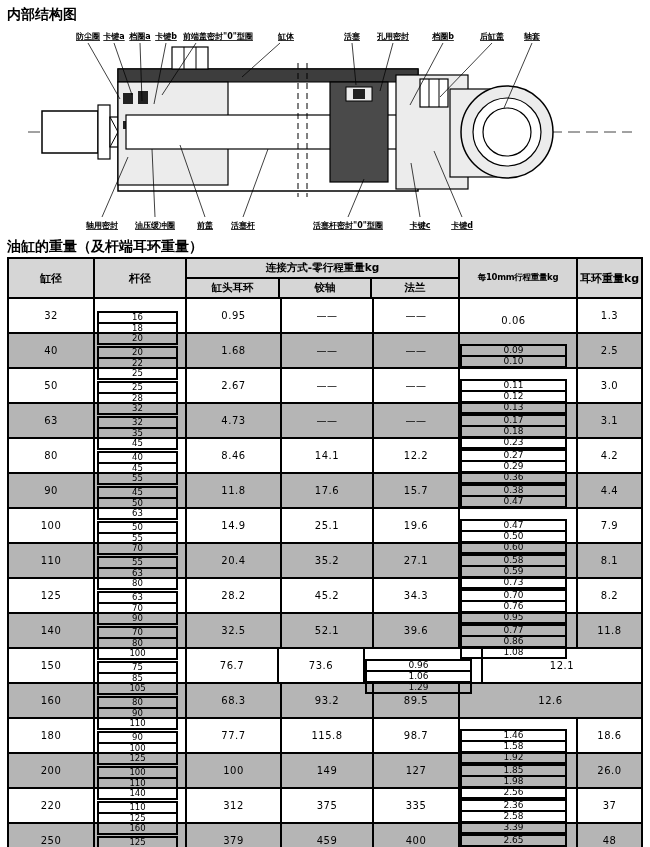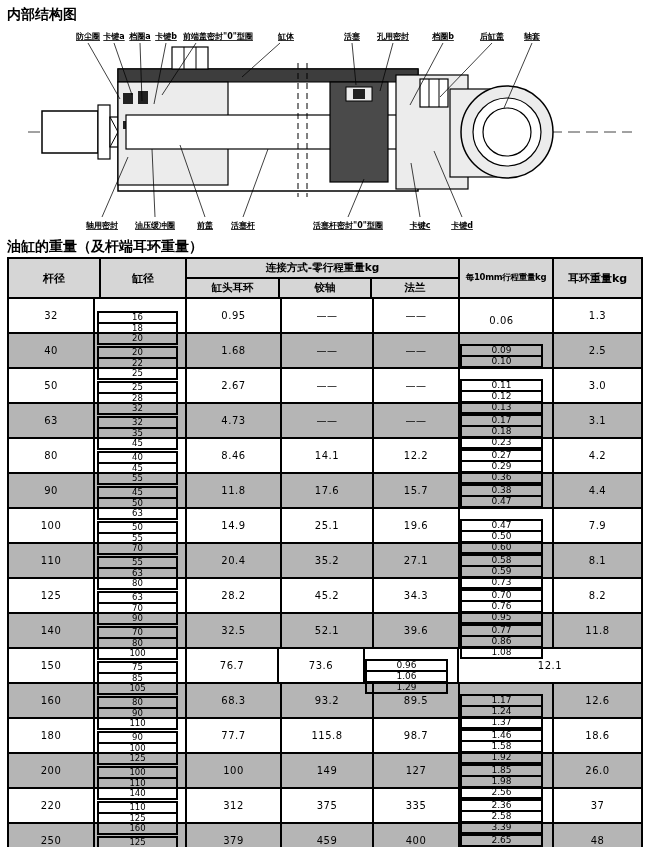--- a/index.html
+++ b/index.html
@@ -10,21 +10,21 @@
   .wtable{margin:2px 7px 0 7px;border:2px solid #000;box-sizing:border-box;}
   .whead{display:flex;background:#d6d6d6;border-bottom:2px solid #000;height:38px;font-weight:bold;}
   .hc{display:flex;align-items:center;justify-content:center;border-right:2px solid #000;box-sizing:border-box;font-size:11px;text-align:center;}
   .hgrp{width:273px;border-right:2px solid #000;box-sizing:border-box;display:flex;flex-direction:column;}
   .hgrp-top{height:18px;border-bottom:2px solid #000;display:flex;align-items:center;justify-content:center;font-size:10.5px;}
   .hgrp-bot{flex:1;display:flex;}
   .hgrp-bot .hsub{display:flex;align-items:center;justify-content:center;border-right:2px solid #000;box-sizing:border-box;font-size:10.5px;}
   .hgrp-bot .hsub:last-child{border-right:none;}
   .hs1{width:93px}.hs2{width:92px}.hs3{flex:1}
   .h-small{font-size:8.5px;white-space:nowrap;letter-spacing:-0.3px;}
-  .c0{width:86px}.c1{width:92px}.c2{width:95px}.c3{width:92px}.c4{width:86px}.c5{width:94px}
+  .c0{width:86px}.c1{width:92px}.c2{width:95px}.c3{width:92px}.c4{width:86px}.c5{width:118px}
   .c6{flex:1;border-right:none !important;}
   .grp{display:flex;height:33px;border-bottom:2px solid #000;background:#fff;}
   .grp:last-child{border-bottom:none;}
   .gy{background:#b5b5b5;}
   .c{border-right:2px solid #000;box-sizing:border-box;display:flex;align-items:center;justify-content:center;}
   .val{font-size:10px;letter-spacing:0.5px;}
   .rods{flex-direction:column;align-items:stretch;justify-content:flex-start;padding:0 7px 0 2px;}
   .rodbox{flex:1 1 0;border:2px solid #000;margin-top:-2px;display:flex;align-items:center;justify-content:center;font-size:8.5px;line-height:1;box-sizing:border-box;overflow:visible;}
   .rodbox:first-child{margin-top:12px;}
   .per10{flex-direction:column;align-items:stretch;justify-content:flex-start;padding:10px 9px 0 0;}
@@ -125,22 +125,22 @@
   <text x="348" y="223" text-anchor="middle">活塞杆密封"0"型圈</text>
   <text x="420" y="223" text-anchor="middle">卡键c</text>
   <text x="462" y="223" text-anchor="middle">卡键d</text>
 </svg>
 </div>
 
 <div class="doc-title" style="padding-top:2px">油缸的重量（及杆端耳环重量）</div>
 
 <div class="wtable">
   <div class="whead">
+    <div class="hc c0">缸径</div>
     <div class="hc c1">杆径</div>
-    <div class="hc c0">缸径</div>
     <div class="hgrp">
       <div class="hgrp-top">连接方式-零行程重量kg</div>
       <div class="hgrp-bot">
         <div class="hsub hs1">缸头耳环</div>
         <div class="hsub hs2">铰轴</div>
         <div class="hsub hs3">法兰</div>
       </div>
     </div>
     <div class="hc c5 h-small">每10mm行程重量kg</div>
     <div class="hc c6">耳环重量kg</div>
@@ -331,25 +331,20 @@
       <div class="grp gy">
         <div class="c c0 val">160</div>
         <div class="c c1 rods">
           <div class="rodbox">80</div>
           <div class="rodbox">90</div>
           <div class="rodbox">110</div>
         </div>
         <div class="c c2 val">68.3</div>
         <div class="c c3 val">93.2</div>
         <div class="c c4 val">89.5</div>
-        <div class="c c5 per10">
-          <div class="pbox" style="flex-grow: 1;">1.17</div>
-          <div class="pbox" style="flex-grow: 1;">1.24</div>
-          <div class="pbox" style="flex-grow: 1;">1.37</div>
-        </div>
         <div class="c c6 val">12.6</div>
       </div>
       <div class="grp">
         <div class="c c0 val">180</div>
         <div class="c c1 rods">
           <div class="rodbox">90</div>
           <div class="rodbox">100</div>
           <div class="rodbox">125</div>
         </div>
         <div class="c c2 val">77.7</div>

